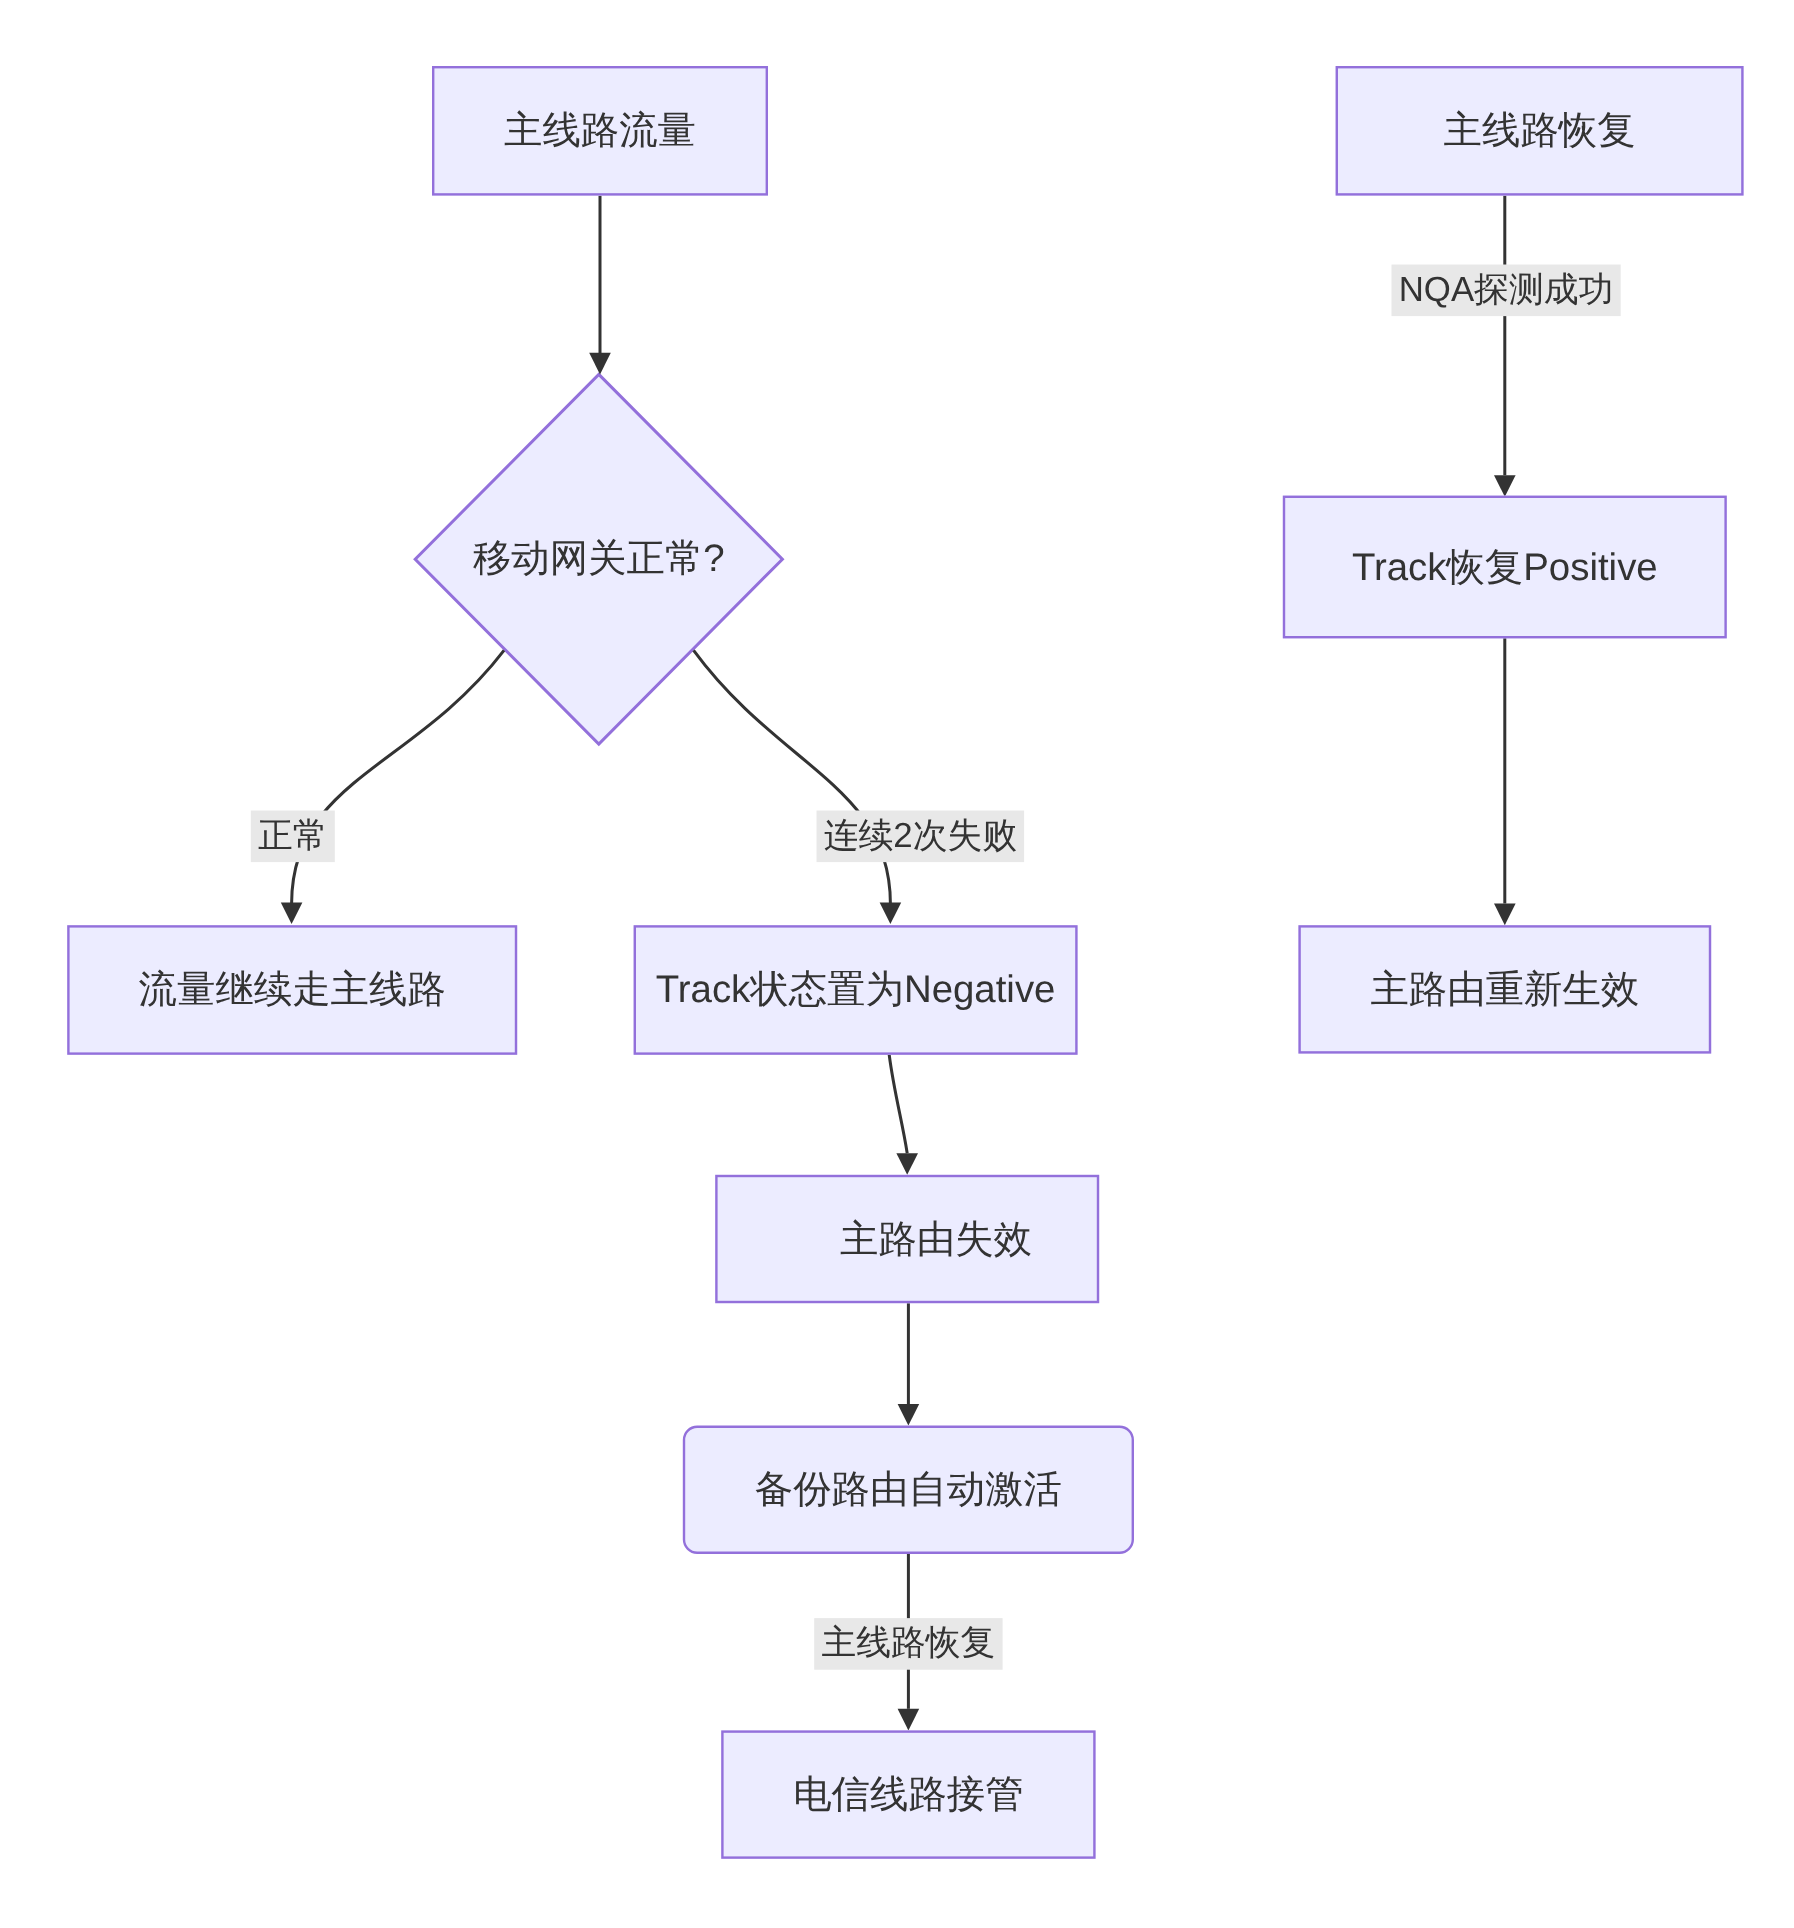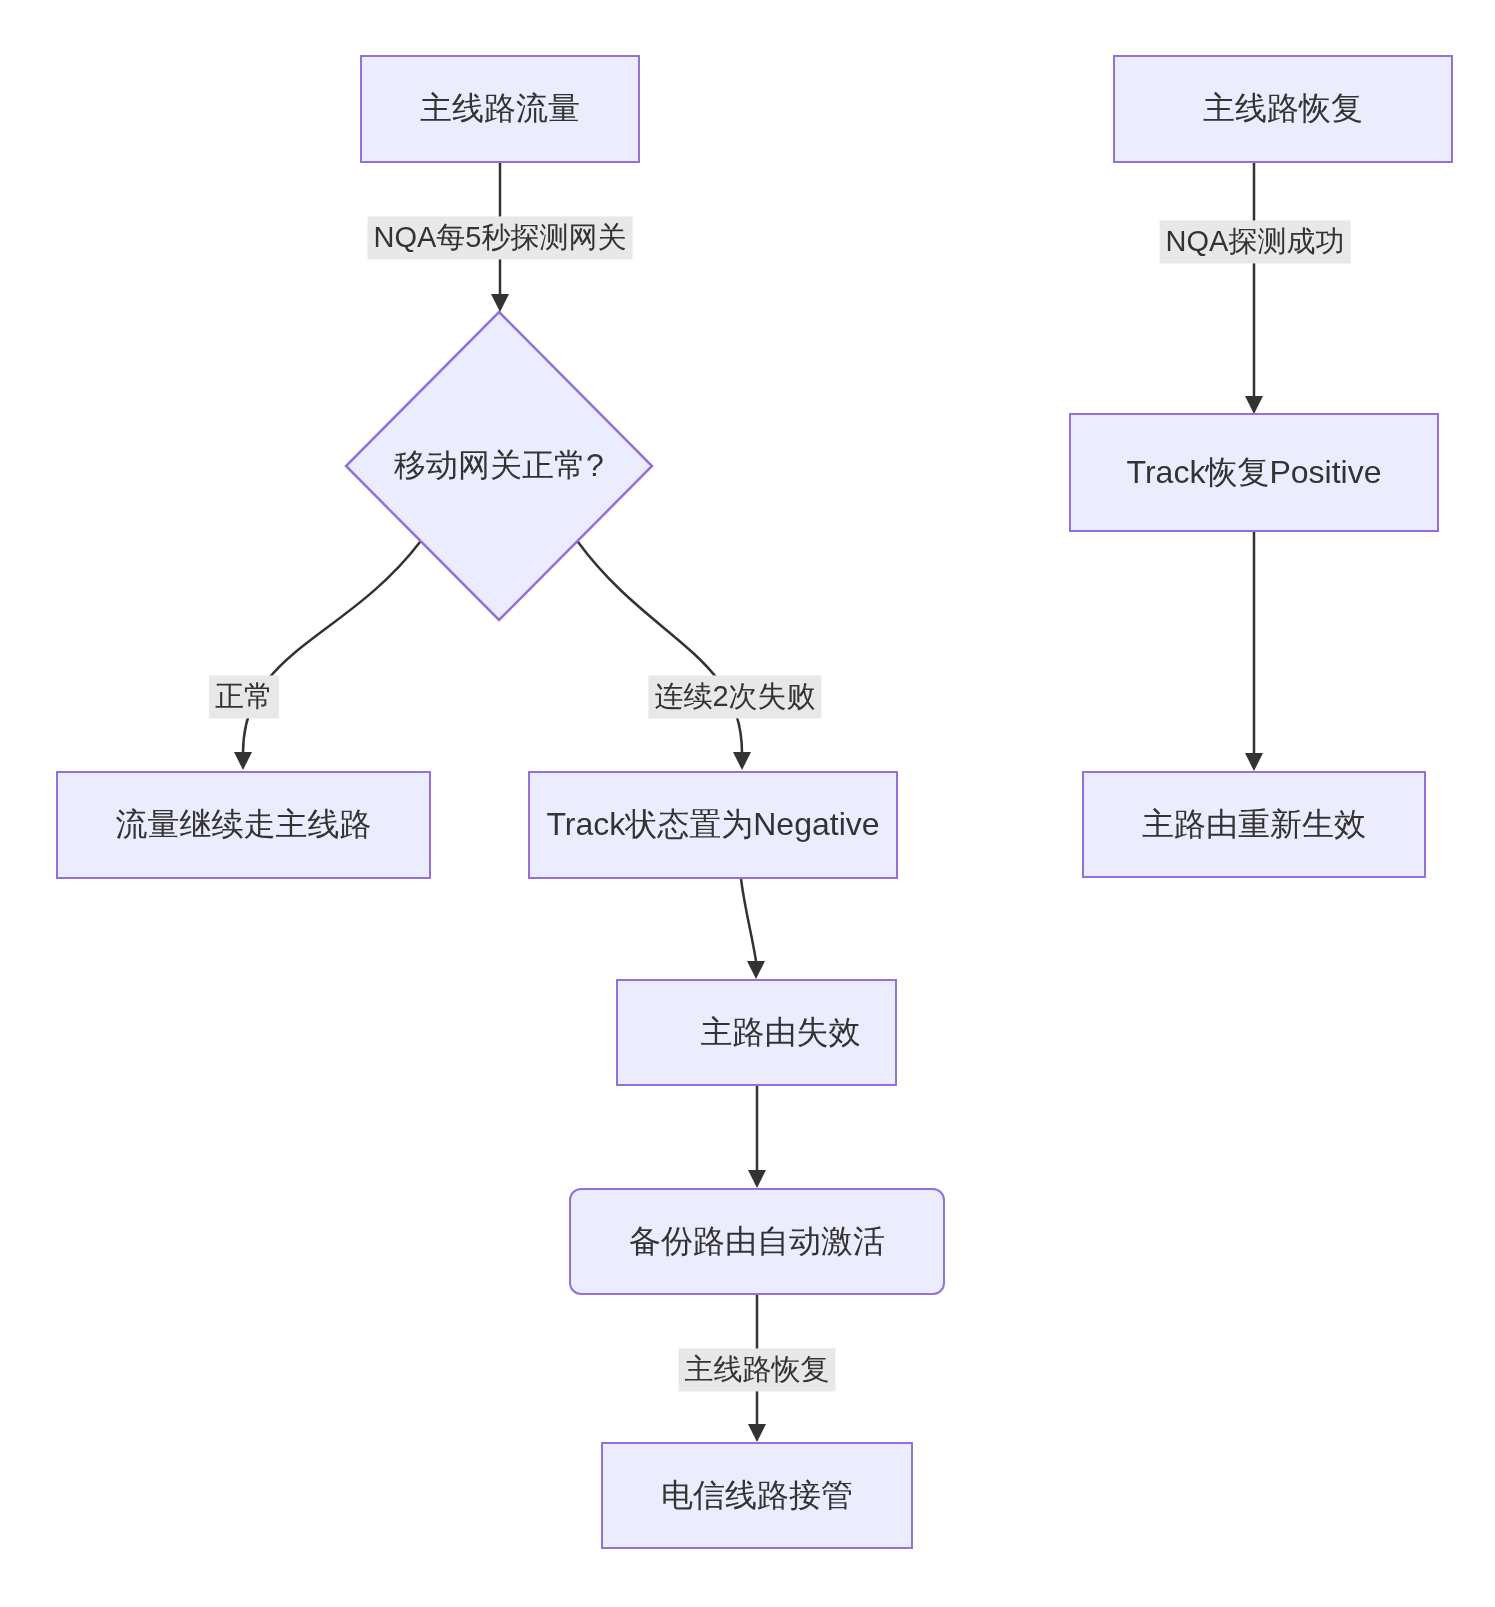--- a/index.html
+++ b/index.html
@@ -111,21 +111,21 @@
   </div>
 
   <div class="node" style="left:56px; top:771px; width:375px; height:108px;">
     <span>流量继续走主线路</span>
   </div>
 
   <div class="node" style="left:528px; top:771px; width:370px; height:108px;">
     <span>Track状态置为Negative</span>
   </div>
 
-  <div class="node" style="left:616px; top:979px; width:281px; height:107px;padding-left:48px;">
+  <div class="node" style="left:596px; top:979px; width:320px; height:107px;padding-left:48px;">
     <span>主路由失效</span>
   </div>
 
   <div class="node" style="left:569px; top:1188px; width:376px; height:107px;border-radius:12px;">
     <span>备份路由自动激活</span>
   </div>
 
   <div class="node" style="left:601px; top:1442px; width:312px; height:107px;">
     <span>电信线路接管</span>
   </div>
@@ -137,23 +137,22 @@
   <div class="node" style="left:1069px; top:413px; width:370px; height:119px;">
     <span>Track恢复Positive</span>
   </div>
 
   <div class="node" style="left:1082px; top:771px; width:344px; height:107px;">
     <span>主路由重新生效</span>
   </div>
 
   <div class="diamond-label" style="left:499px; top:466px;">移动网关正常?</div>
 
-  <div class="edge-label" style="left:500px; top:238px;">NQA每5秒探测网关</div>
 
   <div class="edge-label" style="left:244px; top:697px;">正常</div>
 
-  <div class="edge-label" style="left:735px; top:697px;">连续2次失败</div>
+  <div class="edge-label" style="left:767px; top:697px;">连续2次失败</div>
 
   <div class="edge-label" style="left:757px; top:1370px;">主线路恢复</div>
 
   <div class="edge-label" style="left:1255px; top:242px;">NQA探测成功</div>
 
 </div>
 
 </body></html>

